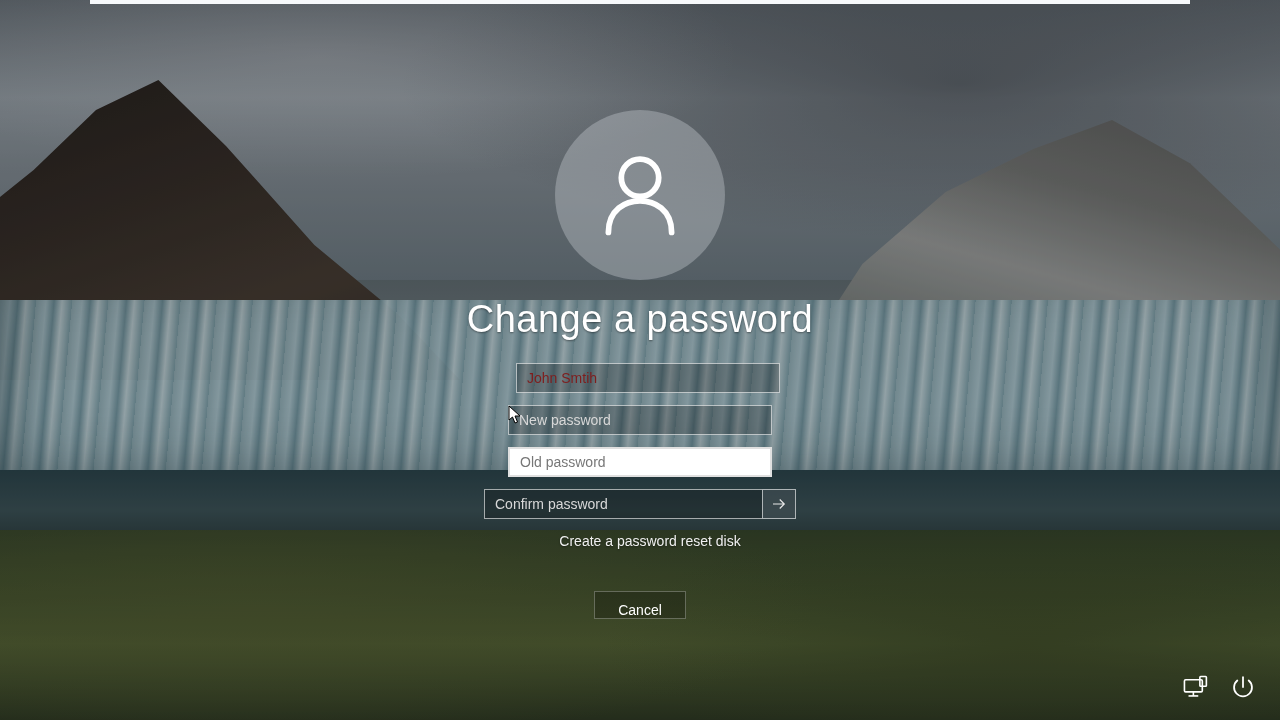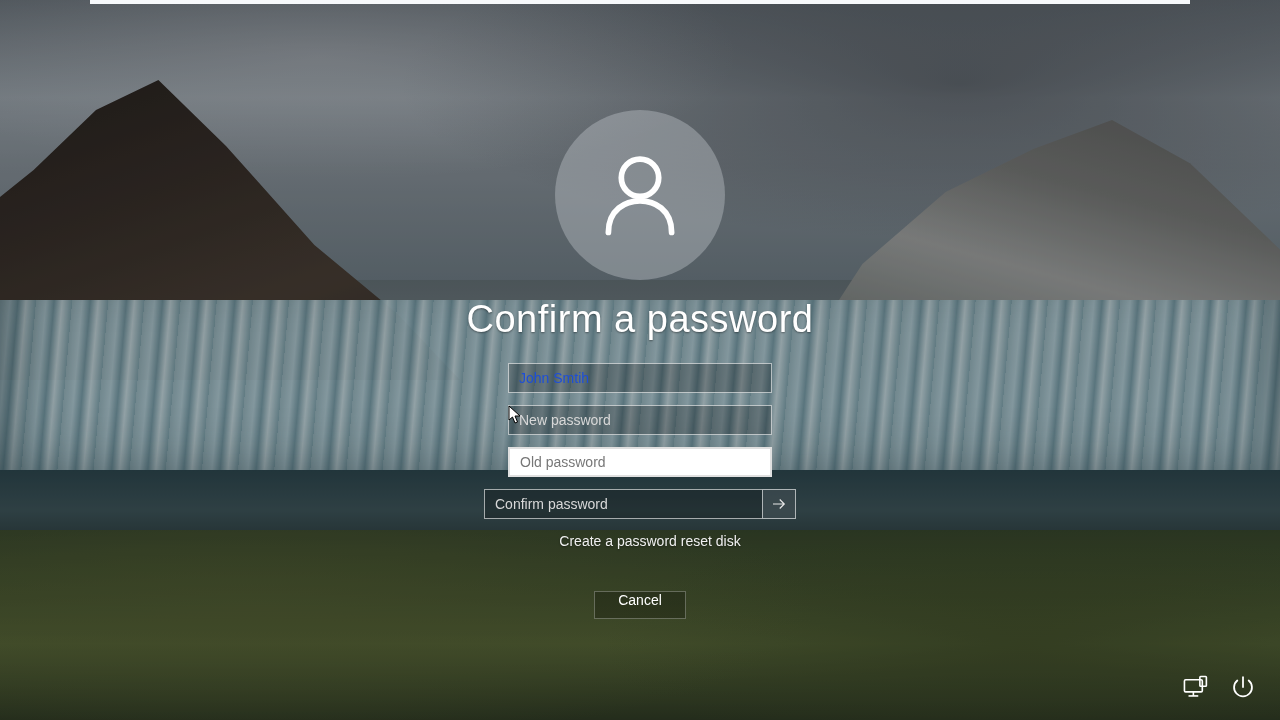--- a/index.html
+++ b/index.html
@@ -126,21 +126,22 @@
       width: 100%;
       height: 30px;
       padding: 0 10px;
       font-size: 14px;
       font-family: inherit;
       border: 1px solid rgba(255,255,255,0.6);
       outline: none;
     }
     .field.readonly {
       background: rgba(0,0,0,0.22);
-      color: #1d4ed8;
+      color: #7f1d1d;
+      margin-left: 8px;
     }
     .field.active {
       background: #ffffff;
       color: #222;
       border: 2px solid #e0e0e0;
     }
     .field.dim-input {
       background: rgba(0,0,0,0.22);
       color: #e8e8e8;
     }
@@ -178,21 +179,21 @@
       margin-left: 20px;
     }
     .cancel-btn {
       margin-top: 42px;
       width: 92px; height: 28px;
       background: rgba(0,0,0,0.22);
       border: 1px solid rgba(255,255,255,0.28);
       color: #fff;
       font-size: 14px;
       display: flex;
-      align-items: flex-start;
+      align-items: flex-end;
       justify-content: center;
       cursor: pointer;
     }
     
     .tray {
       position: absolute;
       bottom: 18px; right: 22px;
       display: flex;
       gap: 18px;
       align-items: center;
@@ -231,21 +232,21 @@
 
 <div class="panel">
 
   <div class="avatar">
     <svg viewBox="0 0 64 64">
       <circle cx="32" cy="20" r="13" fill="none" stroke="#fff" stroke-width="4"></circle>
       <path d="M10 58 C10 42, 22 36, 32 36 C42 36, 54 42, 54 58" fill="none" stroke="#fff" stroke-width="4" stroke-linecap="round"></path>
     </svg>
   </div>
 
-  <div class="title">Confirm a password</div>
+  <div class="title">Change a password</div>
 
   <div class="field-row">
     <input type="text" class="field readonly" readonly="" value="John Smtih" style="">
   </div>
 
   <div class="field-row">
     <input type="password" class="field dim-input" placeholder="New password" style="">
   </div>
 
   <div class="field-row">

